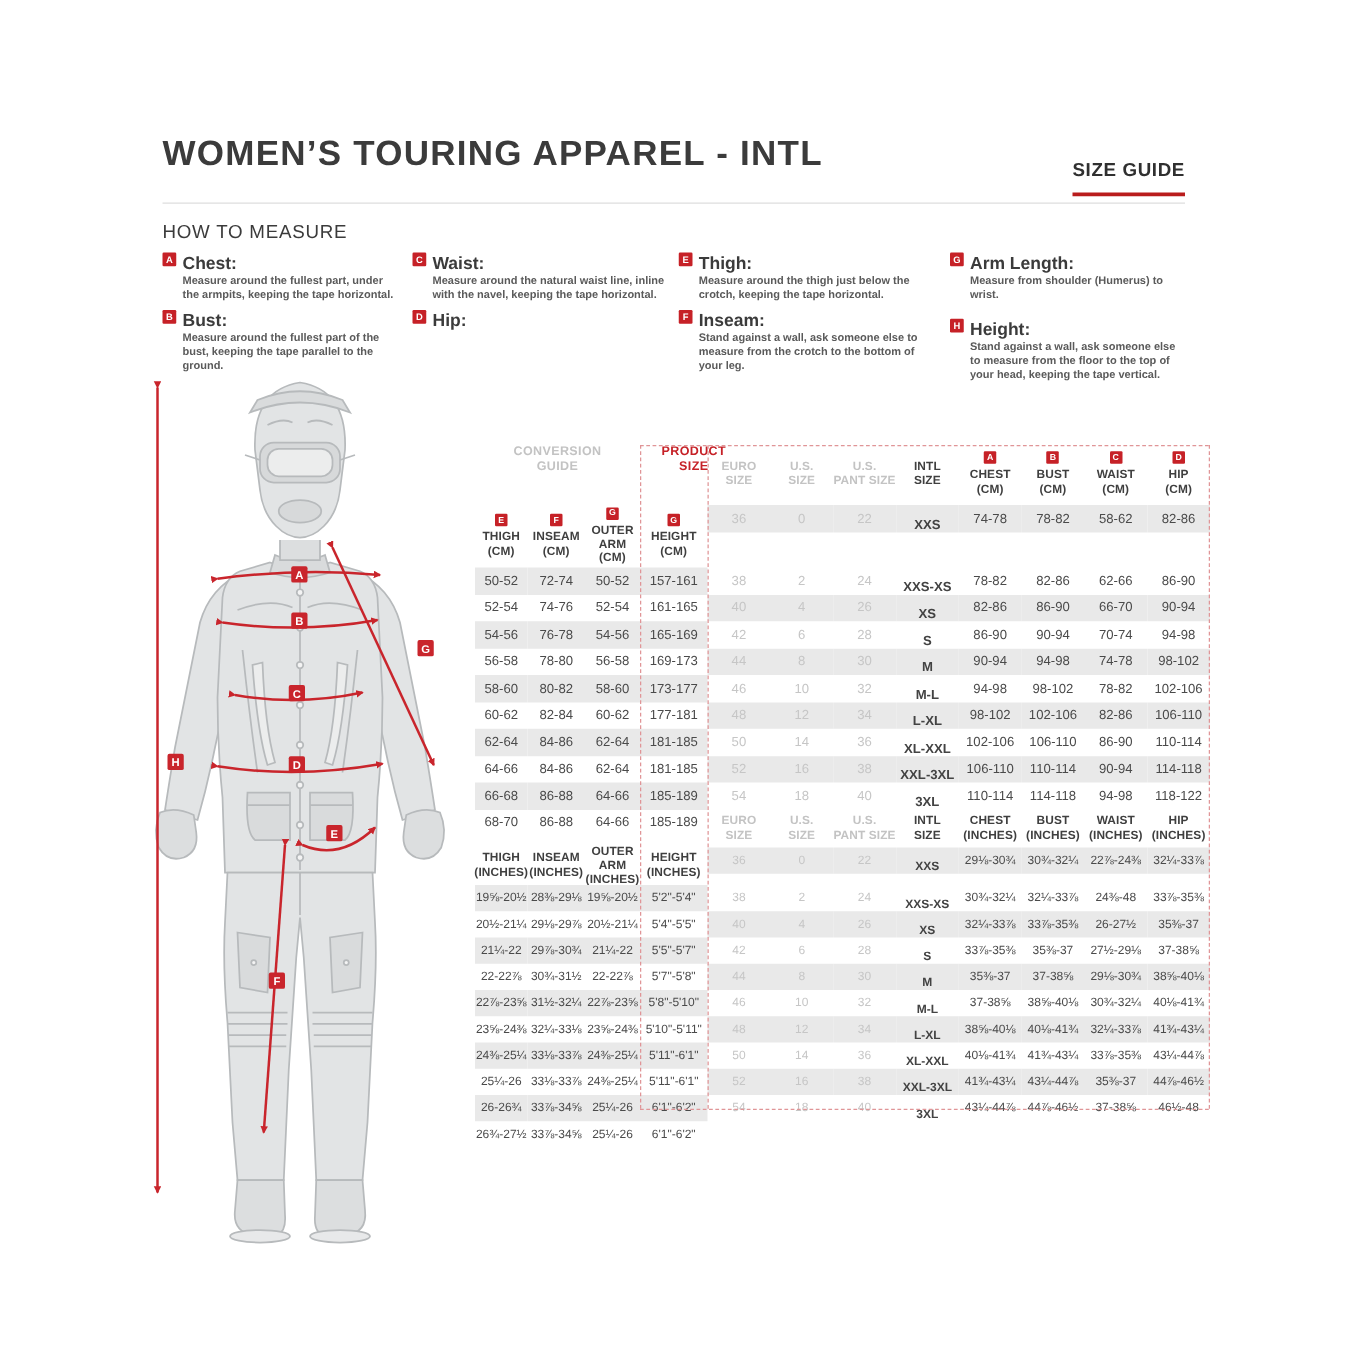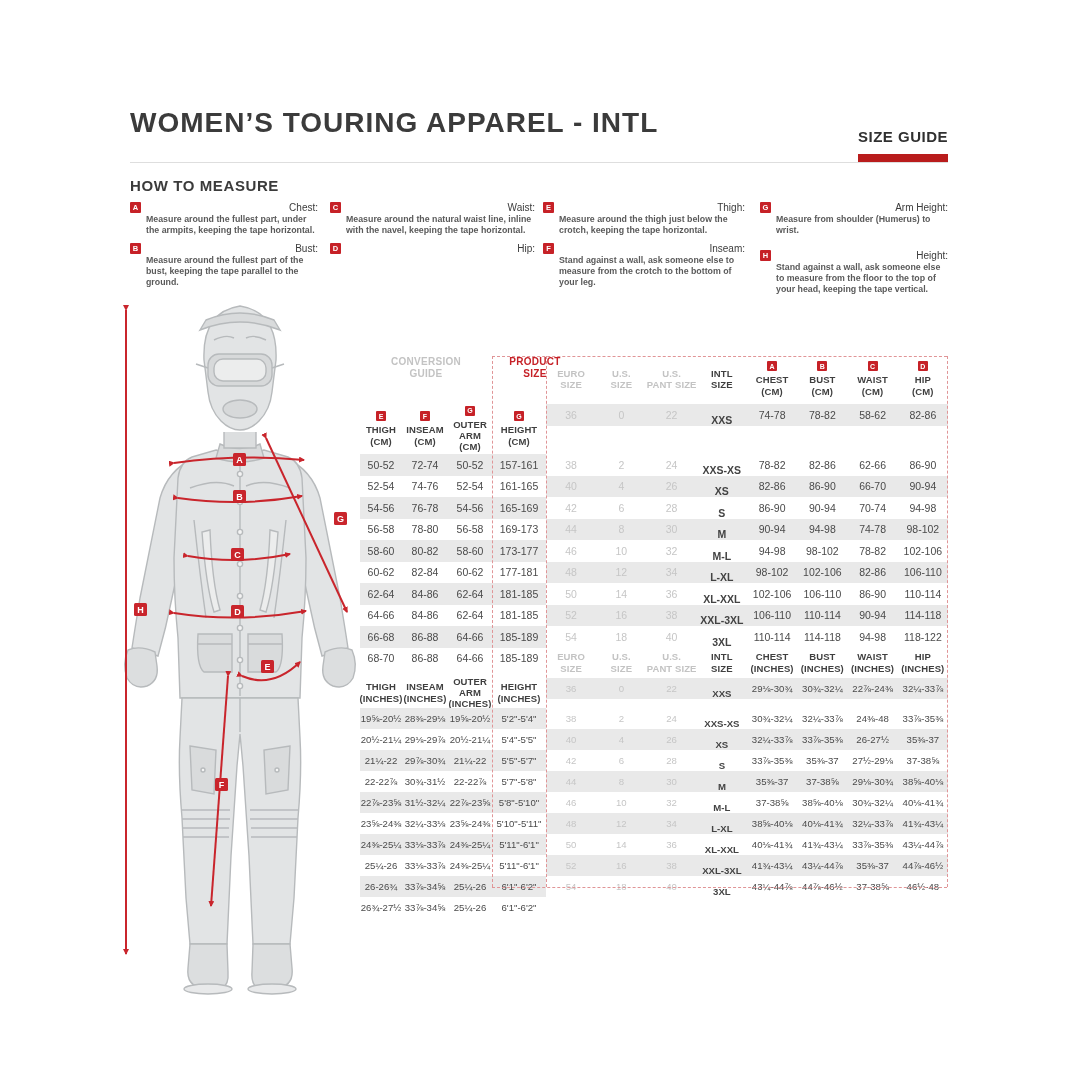--- a/index.html
+++ b/index.html
@@ -9,45 +9,45 @@
     -webkit-font-smoothing:antialiased;
   }
   
   .page-title{
     position:absolute;left:130px;top:107px;
     font-size:28px;font-weight:700;letter-spacing:1px;color:#3b3b3b;
   }
   .size-guide{
     position:absolute;right:132px;top:128px;
     font-size:15px;font-weight:700;letter-spacing:.5px;color:#303030;
-    border-bottom:8px solid #b91c1c;padding-bottom:9px;
+    border-bottom:3px solid #b91c1c;padding-bottom:9px;
   }
   .header-rule{position:absolute;left:130px;top:162px;width:818px;height:1px;background:#dedede;}
   .htm-heading{
     position:absolute;left:130px;top:177px;
-    font-size:15px;font-weight:700;letter-spacing:.6px;color:#3b3b3b;
+    font-size:15px;font-weight:400;letter-spacing:.6px;color:#3b3b3b;
   }
   
   .m-col{position:absolute;top:201px;}
   .m-col.c1{left:130px;width:188px;}
   .m-col.c2{left:330px;width:205px;}
   .m-col.c3{left:543px;width:202px;}
   .m-col.c4{left:760px;width:188px;}
   .m-item{position:relative;padding-left:16px;margin-bottom:5px;}
   .m-badge{
     position:absolute;left:0;top:1px;width:11px;height:11px;border-radius:1px;
     background:#c62127;color:#fff;font-size:7.5px;font-weight:700;
     display:flex;align-items:center;justify-content:center;
   }
-  .m-title{font-size:10px;font-weight:400;color:#3b3b3b;line-height:1.3;text-align:right;}
+  .m-title{font-size:14px;font-weight:700;color:#3b3b3b;line-height:1.3;}
   .m-text{font-size:8.8px;color:#5a5a5a;line-height:1.28;font-weight:bold;}
   
   .figure-wrap{position:absolute;left:110px;top:296px;width:270px;height:700px;}
   
-  .table-wrap{position:absolute;left:360px;top:354px;width:588px;height:536px;}
+  .table-wrap{position:absolute;left:380px;top:354px;width:588px;height:536px;}
   #size-grid{
     display:grid;width:588px;
     grid-template-columns:42px 46px 44px 54px repeat(8,1fr);
   }
   .cell{
     display:flex;flex-direction:column;align-items:center;justify-content:center;
     text-align:center;color:#4a4a4a;
   }
   .h-group{height:28px;}
   .h-head{height:50px;}
@@ -113,21 +113,21 @@
   </div>
   <div class="m-item">
     <span class="m-badge">F</span>
     <div class="m-title">Inseam:</div>
     <div class="m-text">Stand against a wall, ask someone else to measure from the crotch to the bottom of your leg.</div>
   </div>
 </div>
 <div class="m-col c4">
   <div class="m-item">
     <span class="m-badge">G</span>
-    <div class="m-title">Arm Height:</div>
+    <div class="m-title">Arm Length:</div>
     <div class="m-text">Measure from shoulder (Humerus) to wrist.</div>
   </div>
   <div class="m-item" style="margin-top:12px;">
     <span class="m-badge">H</span>
     <div class="m-title">Height:</div>
     <div class="m-text">Stand against a wall, ask someone else to measure from the floor to the top of your head, keeping the tape vertical.</div>
   </div>
 </div>
 
 <div class="figure-wrap">

